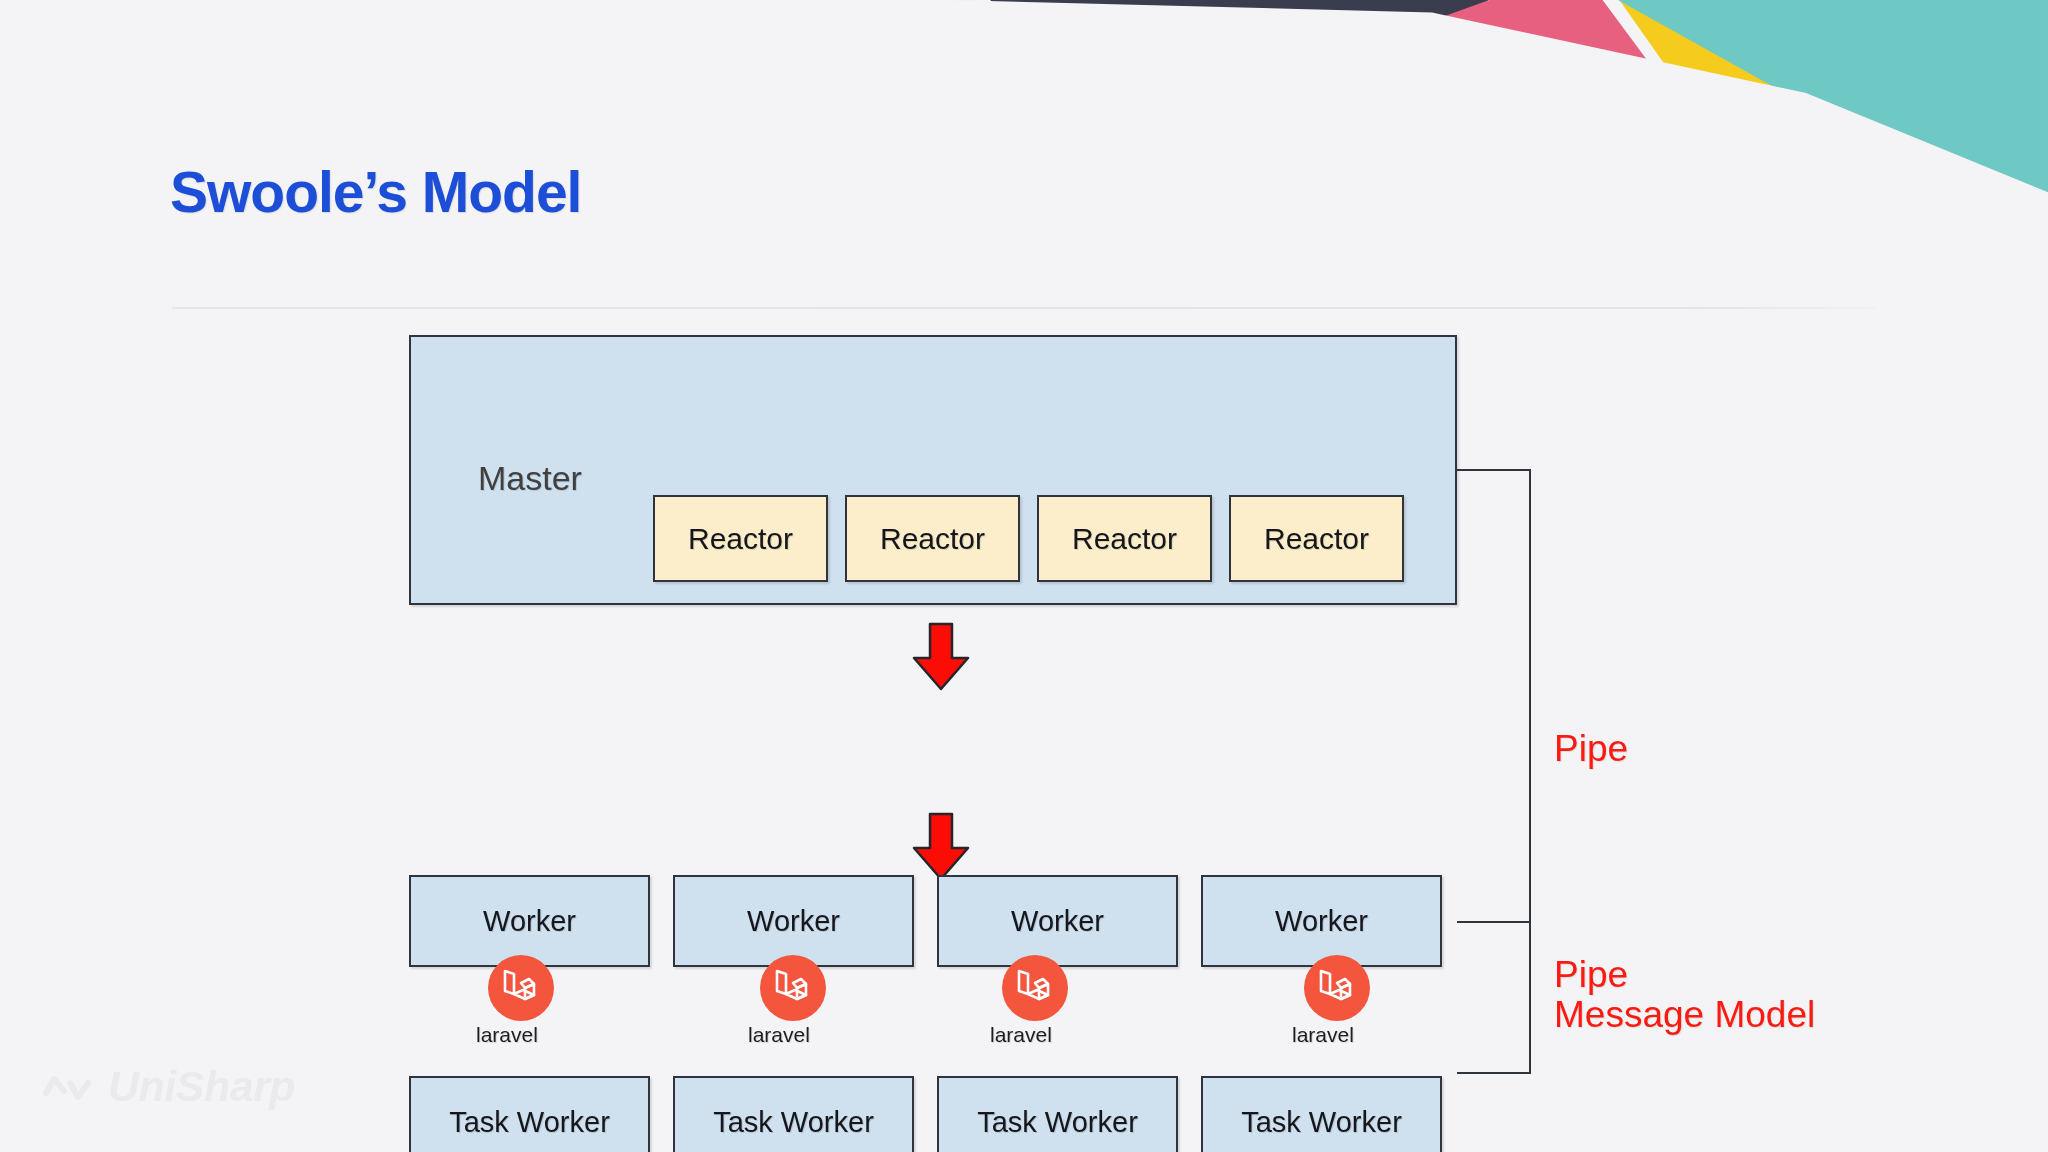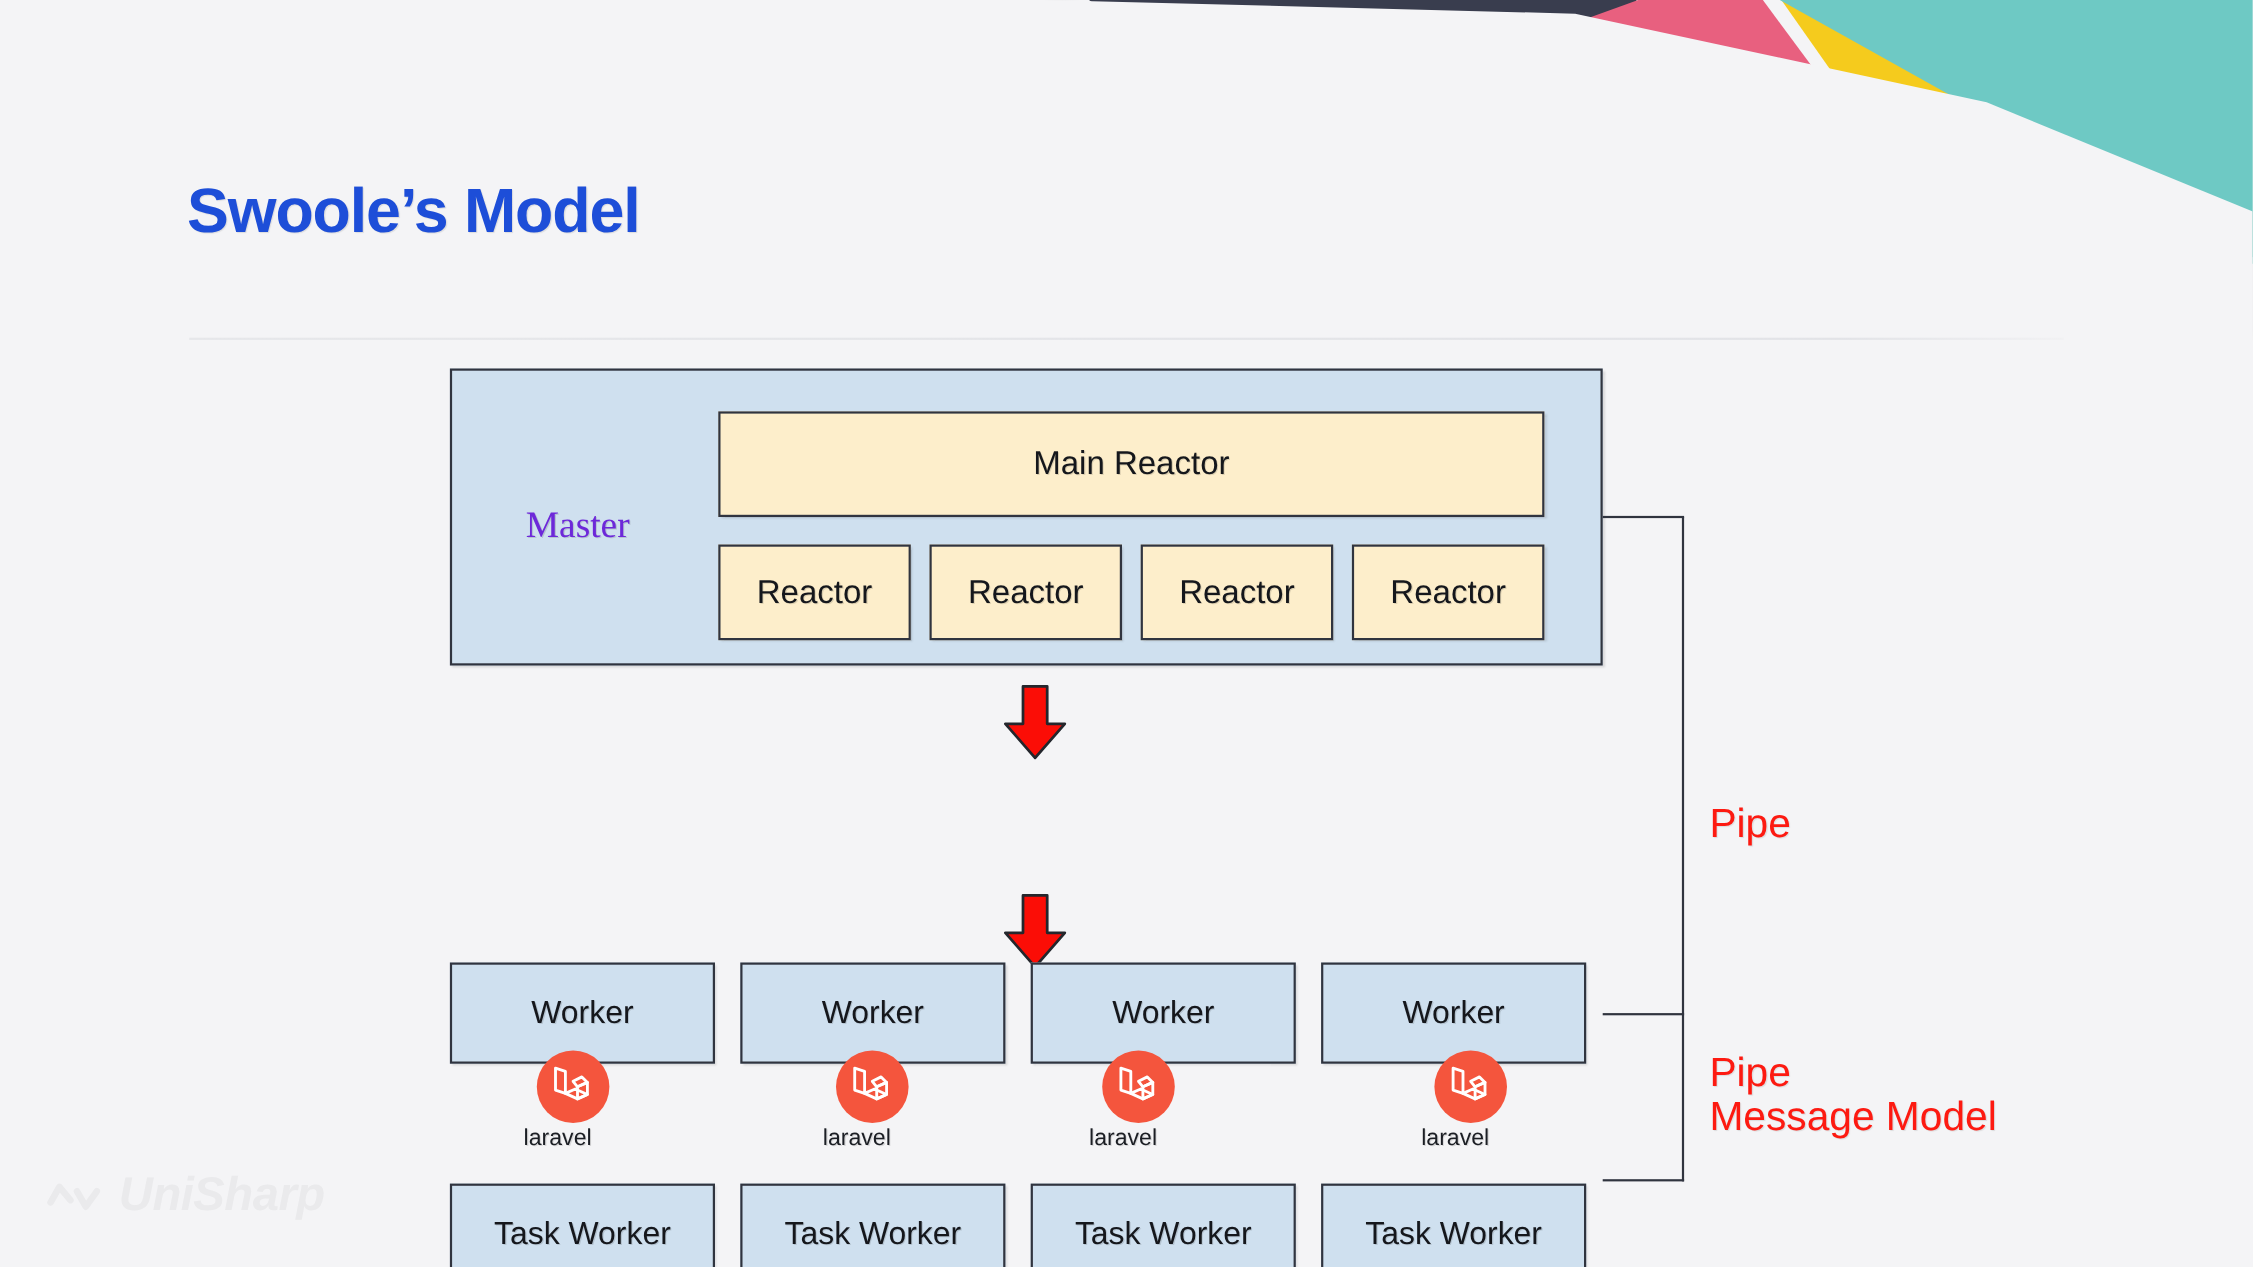--- a/index.html
+++ b/index.html
@@ -74,23 +74,22 @@
     text-shadow:1px 1px 0 rgba(0,0,0,0.13);
     box-shadow:2px 2px 2px rgba(0,0,0,0.12);
   }
   .blue { background:#cfe0ef; }
   .cream { background:#fdeecb; }
 
   
   #master-box { left:409px; top:335px; width:1048px; height:270px; }
   #master-label {
     position:absolute; left:478px; top:459px;
-    font-size:34px; color:#6d28d9;
+    font-size:34px; color:#404040;
     text-shadow:1px 1px 0 rgba(0,0,0,0.13);
-    font-family:Liberation Serif, serif;
   }
   #main-reactor { left:653px; top:374px; width:751px; height:96px; }
   .reactor { top:495px; width:175px; height:87px; }
   #reactor-0 { left:653px; }
   #reactor-1 { left:845px; }
   #reactor-2 { left:1037px; }
   #reactor-3 { left:1229px; }
 
   
   #manager-box { left:409px; top:698px; width:1048px; height:88px; font-size:36px; }
@@ -167,21 +166,20 @@
   <div class="ribbon" id="rib-yellow"></div>
   <div class="ribbon" id="rib-teal"></div>
   <div class="ribbon" id="rib-white"></div>
 
   <div id="title">Swoole’s Model</div>
   <div id="title-rule"></div>
 
   <div class="box blue" id="master-box"></div>
   <div id="master-label">Master</div>
 
-  <div class="box cream" id="main-reactor">Main Reactor</div>
 
   <div class="box cream reactor" id="reactor-0">Reactor</div>
   <div class="box cream reactor" id="reactor-1">Reactor</div>
   <div class="box cream reactor" id="reactor-2">Reactor</div>
   <div class="box cream reactor" id="reactor-3">Reactor</div>
 
   <div class="arrow" id="arrow-1">
     <svg width="70" height="70" viewBox="0 0 70 70">
       <polygon points="24,2 46,2 46,36 62,36 35,67 8,36 24,36" fill="#fb0d06" stroke="#24262c" stroke-width="2.5" stroke-linejoin="round"></polygon>
     </svg>

